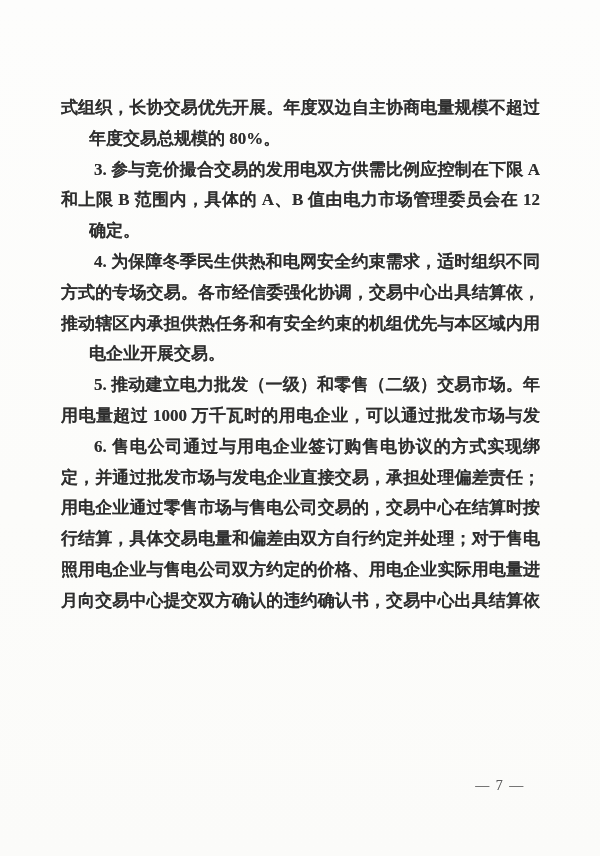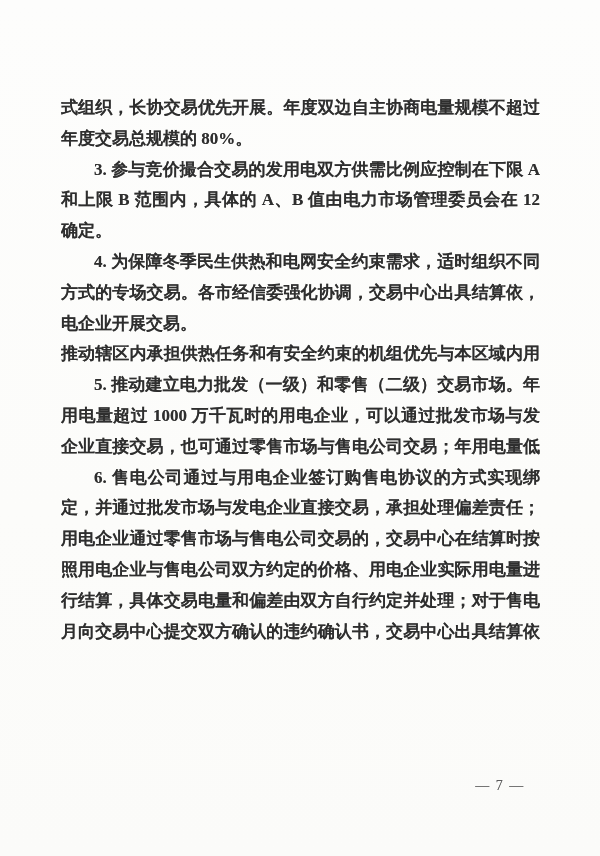--- a/index.html
+++ b/index.html
@@ -27,20 +27,21 @@
     text-align:justify;
     text-align-last:justify;
     overflow:hidden;
     white-space:normal;
     text-shadow:0 0 .45px rgba(46,46,46,.55);
   }
   
   .line.e{
     text-align:right;
     text-align-last:left;
+    margin-left:28px;
   }
   
   .line.i{
     padding-left:33px;
   }
   .footer-page-number{
     position:absolute;
     top:775px;left:452px;width:96px;
     text-align:center;
     font-size:14px;
@@ -56,28 +57,27 @@
 <div class="page">
 
   <div class="textblock">
     <div class="line">式组织，长协交易优先开展。年度双边自主协商电量规模不超过</div>
     <div class="line e">年度交易总规模的 80%。</div>
     <div class="line i">3. 参与竞价撮合交易的发用电双方供需比例应控制在下限 A</div>
     <div class="line">和上限 B 范围内，具体的 A、B 值由电力市场管理委员会在 12 月</div>
     <div class="line e">确定。</div>
     <div class="line i">4. 为保障冬季民生供热和电网安全约束需求，适时组织不同</div>
     <div class="line">方式的专场交易。各市经信委强化协调，交易中心出具结算依，</div>
+    <div class="line">推动辖区内承担供热任务和有安全约束的机组优先与本区域内用</div>
     <div class="line e">电企业开展交易。</div>
-    <div class="line">推动辖区内承担供热任务和有安全约束的机组优先与本区域内用</div>
     <div class="line i">5. 推动建立电力批发（一级）和零售（二级）交易市场。年</div>
     <div class="line">用电量超过 1000 万千瓦时的用电企业，可以通过批发市场与发电</div>
-    <div class="line">企业直接交易，也可通过零售市场与售电公司交易；年用电量低</div>
     <div class="line i">6. 售电公司通过与用电企业签订购售电协议的方式实现绑</div>
     <div class="line">定，并通过批发市场与发电企业直接交易，承担处理偏差责任；</div>
     <div class="line">用电企业通过零售市场与售电公司交易的，交易中心在结算时按</div>
+    <div class="line">行结算，具体交易电量和偏差由双方自行约定并处理；对于售电</div>
     <div class="line">照用电企业与售电公司双方约定的价格、用电企业实际用电量进</div>
-    <div class="line">行结算，具体交易电量和偏差由双方自行约定并处理；对于售电</div>
     <div class="line">月向交易中心提交双方确认的违约确认书，交易中心出具结算依</div>
   </div>
 
   <div class="footer-page-number">— 7 —</div>
 
 </div>
 
 </body></html>

